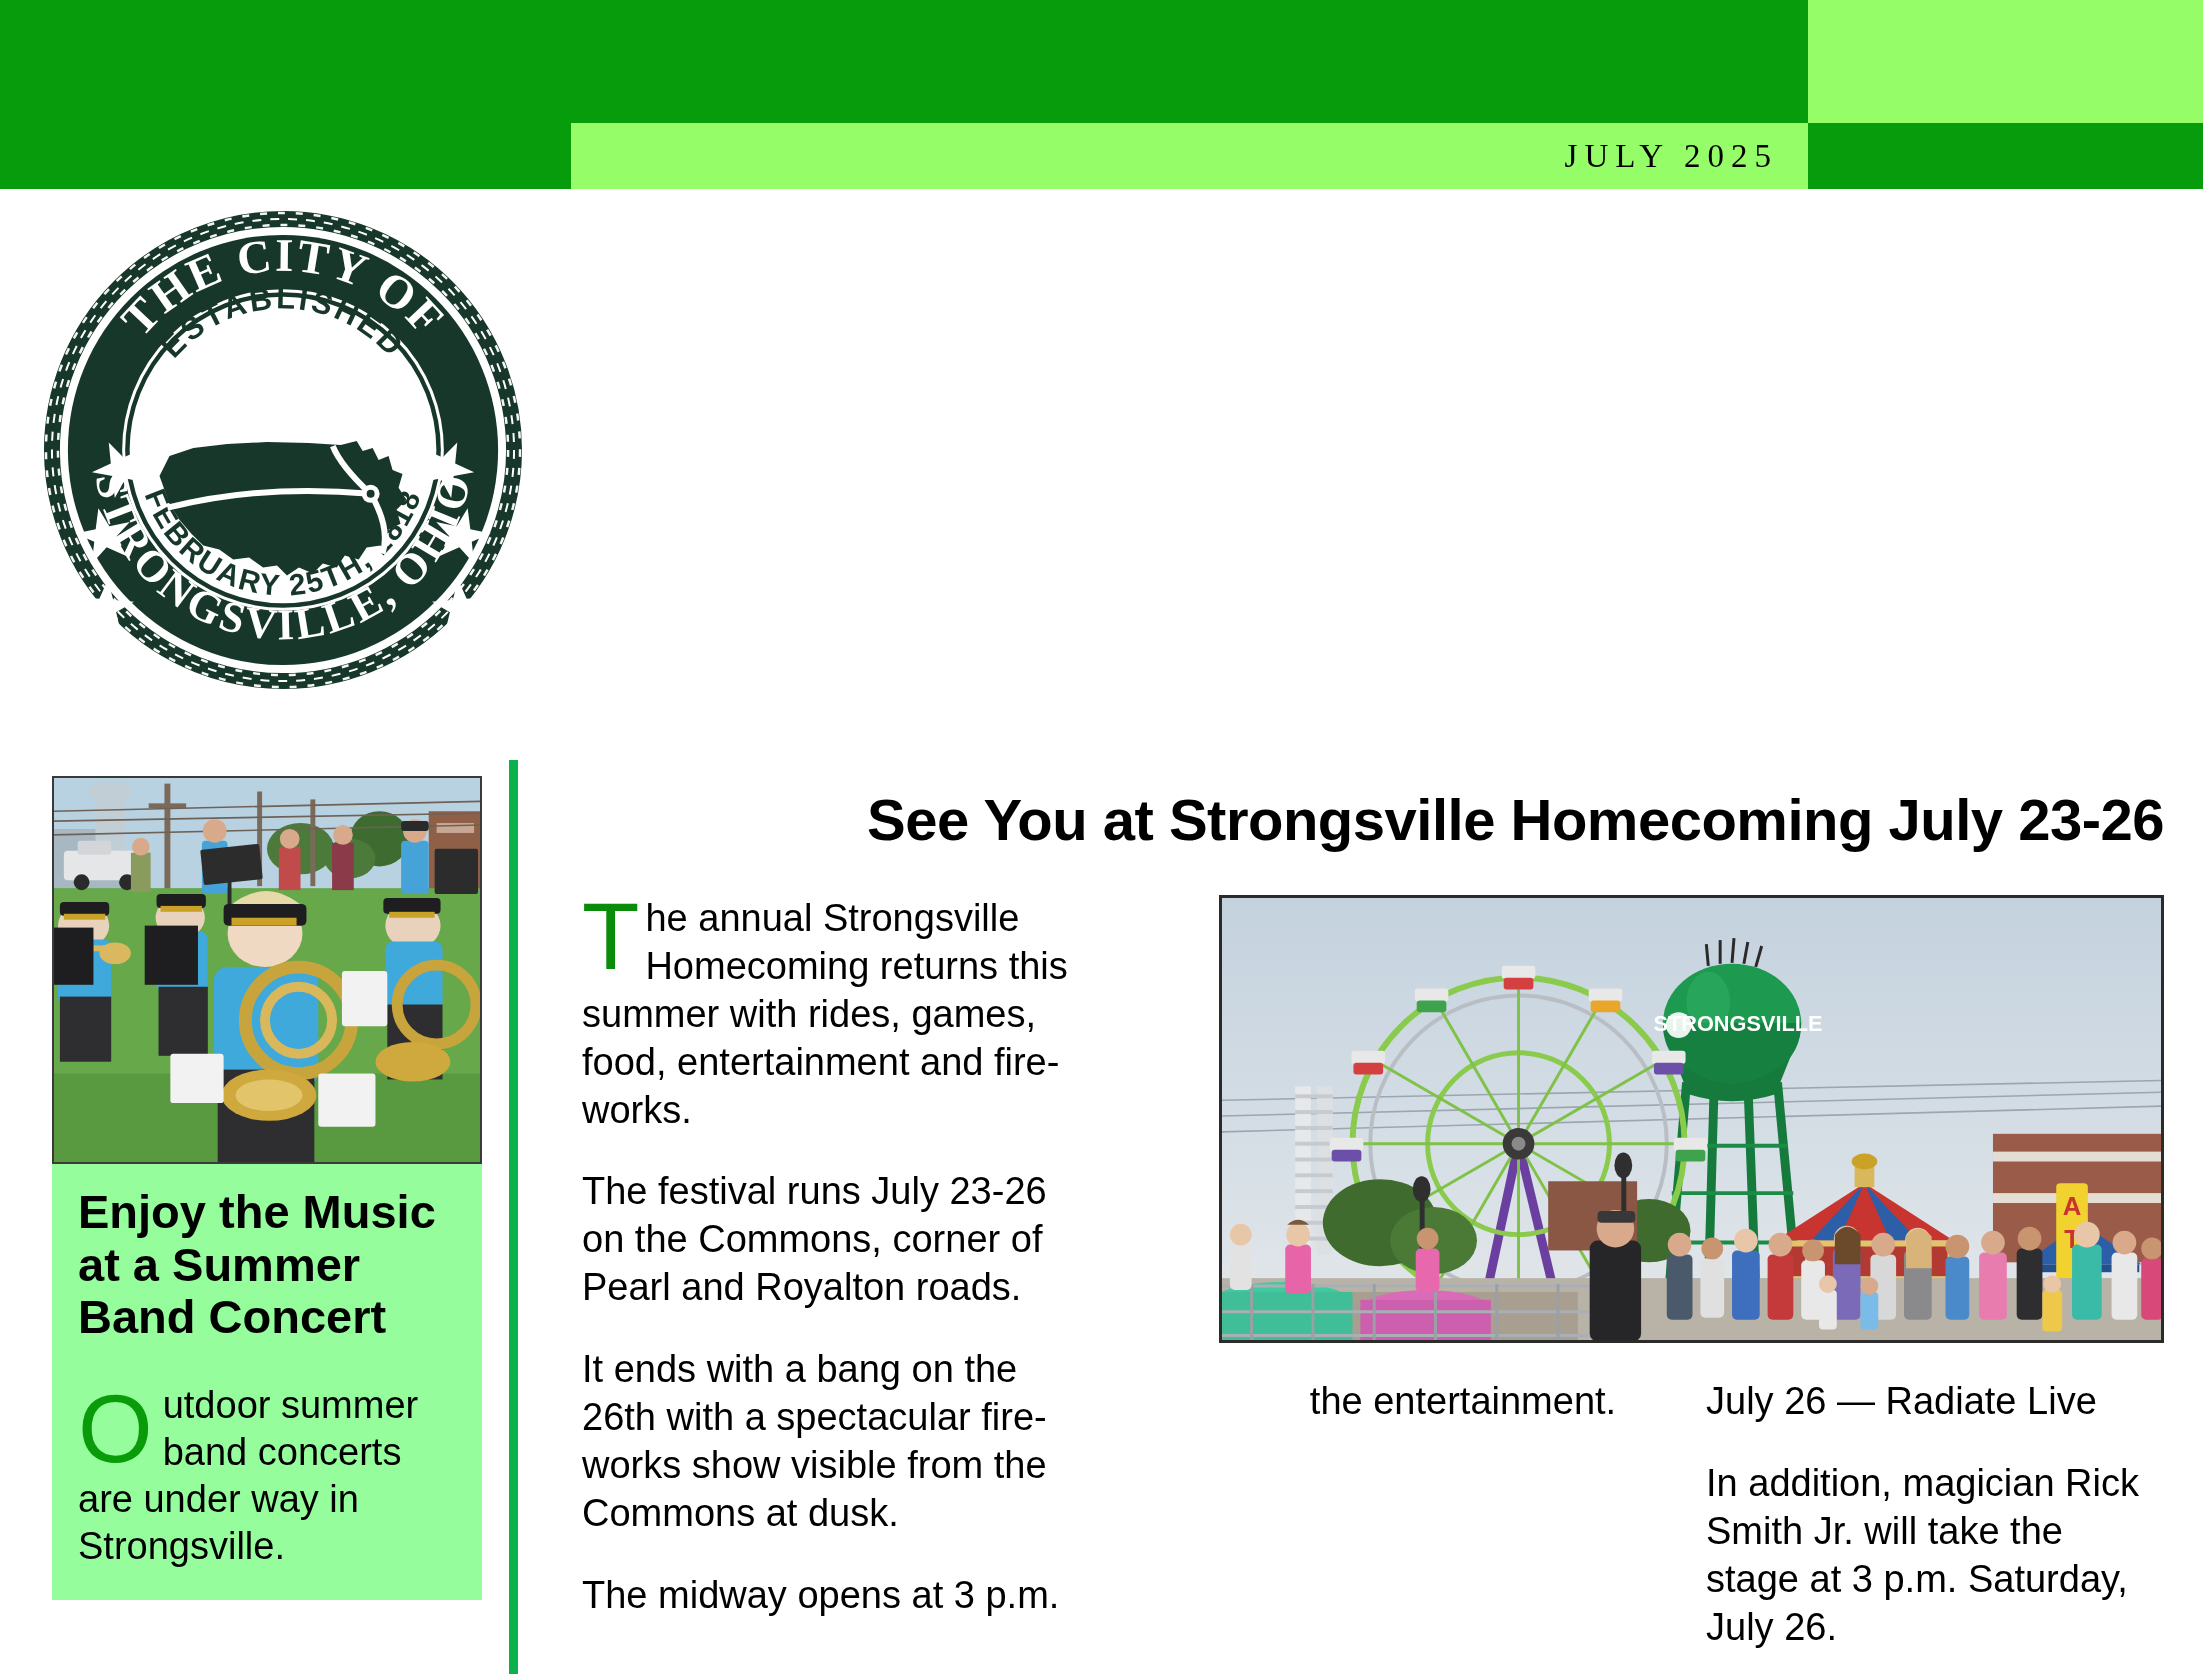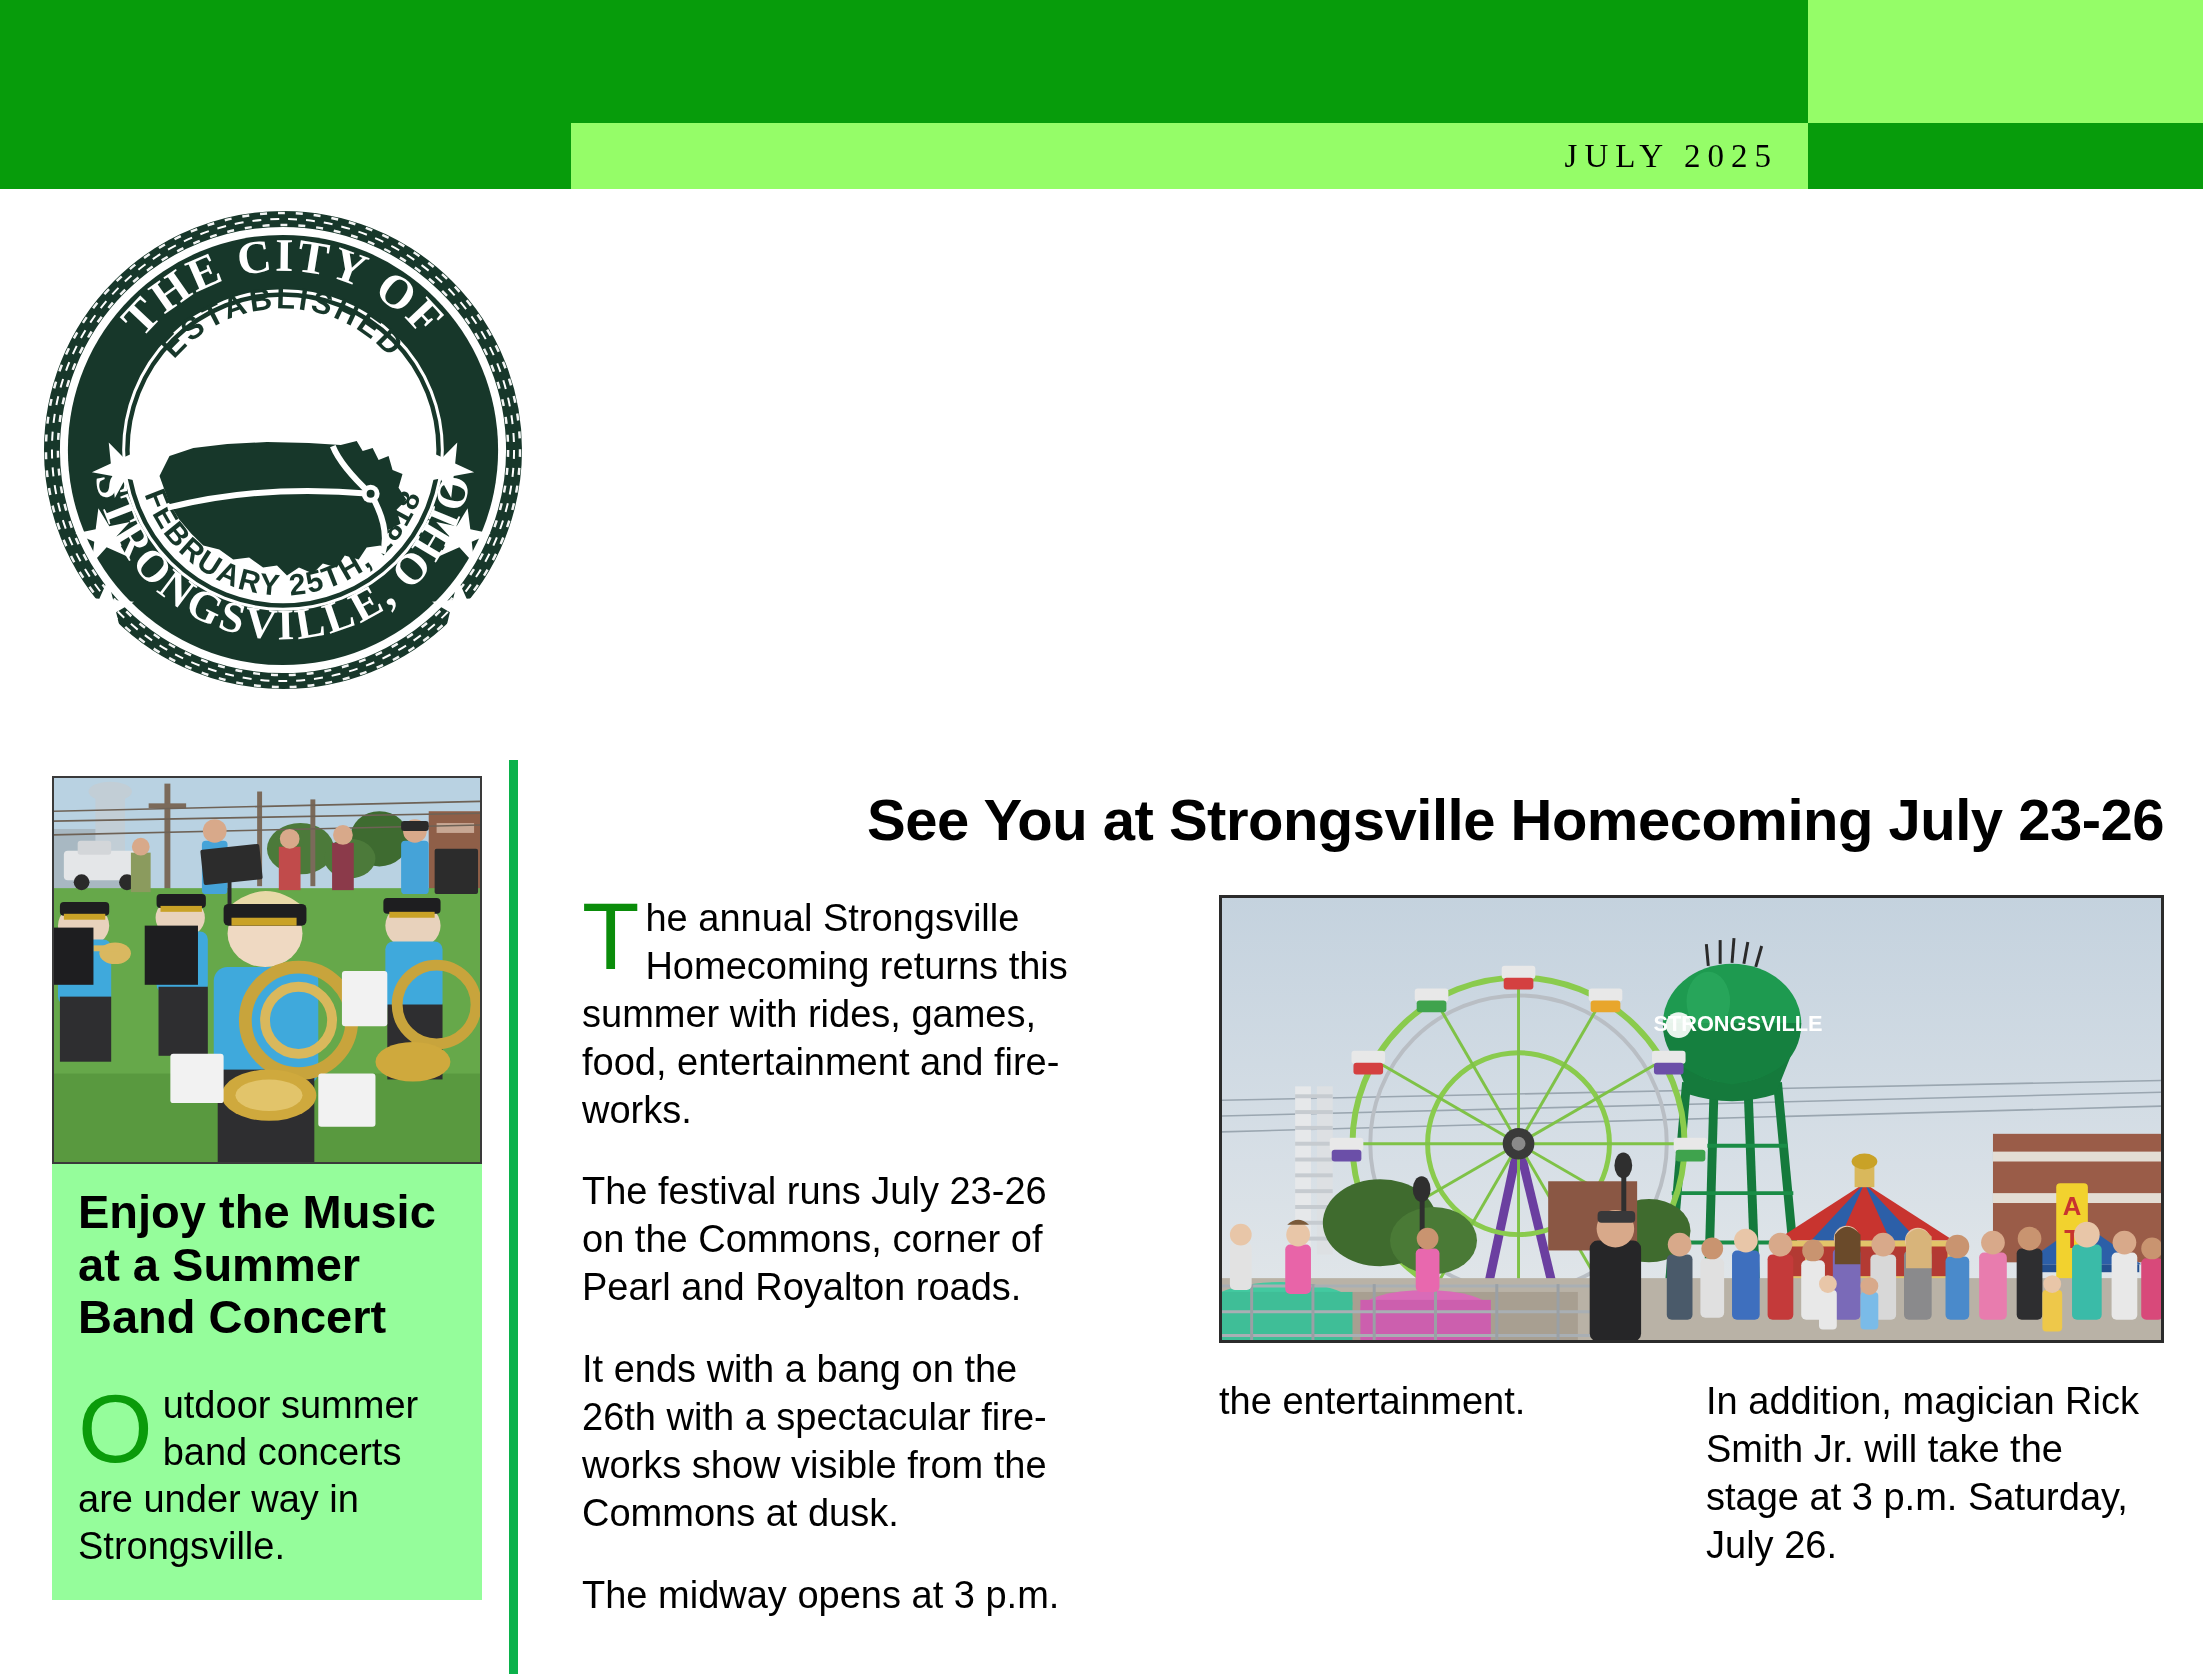--- a/index.html
+++ b/index.html
@@ -212,20 +212,21 @@
     height: 448px;
     border: 3px solid #2b2b2b;
     box-sizing: border-box;
     overflow: hidden;
   }
 
   .col-2 {
     position: absolute;
     left: 637px; top: 483px;
     width: 488px;
+    text-align: center;
   }
   .col-3 {
     position: absolute;
     left: 1124px; top: 483px;
     width: 458px;
   }
 
   
   .photo-svg { display: block; width: 100%; height: 100%; }
 </style>
@@ -762,19 +763,20 @@
               </g>
           </g>
         </svg>
       </div>
 
       <div class="col-2">
         <p class="col-p">the entertainment.</p>
       </div>
 
       <div class="col-3">
+        <p class="col-p">July 26 — Radiate Live</p>
         <p class="col-p">In addition, magician Rick Smith Jr.  will take the stage at 3 p.m. Saturday, July 26.</p>
       </div>
 
     </div>
   </div>
 </div>
 
 
 </body></html>

